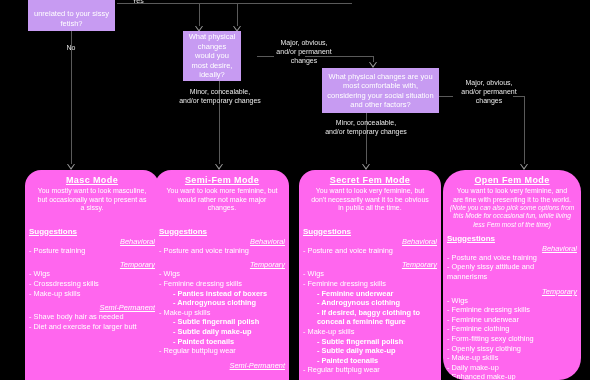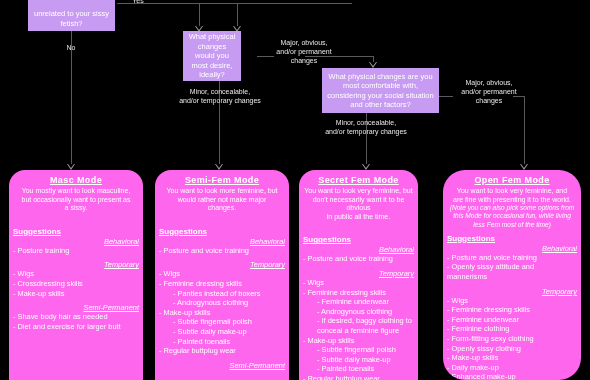--- a/index.html
+++ b/index.html
@@ -40,21 +40,21 @@
         white-space:pre-line;}
   .card-note{display:block;text-align:center;font-size:6.6px;line-height:8.2px;
         font-style:italic;white-space:pre-line;}
   .sugg{display:block;text-align:left;font-size:8px;font-weight:bold;
         text-decoration:underline;margin-top:14px;margin-bottom:1px;}
   .sect{display:block;text-align:right;font-size:7.4px;font-style:italic;
         text-decoration:underline;margin-top:5px;}
   .sect.first{margin-top:0;}
   .li{display:block;text-align:left;font-size:7.4px;line-height:9.6px;
       white-space:pre-line;}
-  .li.sub{padding-left:14px;}
+  .li.sub{padding-left:14px;font-weight:bold;}
 </style>
 </head>
 <body>
 
 <div class="stage">
 
   <div class="dbox" style="left:28px;top:-22px;width:87px;height:53px;align-items:flex-end;">
     <span>unrelated to your sissy
 fetish?</span>
   </div>
@@ -104,21 +104,21 @@
   <div class="arw" style="left:520px;top:164px;"></div>
   <span class="elabel" style="left:443px;top:78px;width:92px;">Major, obvious,
 and/or permanent
 changes</span>
 
   <div class="ln lnv" style="left:366px;top:113px;height:54px;"></div>
   <div class="arw" style="left:362px;top:164px;"></div>
   <span class="elabel" style="left:311px;top:118px;width:110px;">Minor, concealable,
 and/or temporary changes</span>
 
-  <div class="card" style="left:9px;top:170px;width:134px;height:210px;">
+  <div class="card" style="left:25px;top:170px;width:134px;height:210px;">
     <span class="card-title">Masc Mode</span>
     <span class="card-desc">You mostly want to look masculine,
 but occasionally want to present as
 a sissy.</span>
     <span class="sugg">Suggestions</span>
 
     <span class="sect first">Behavioral</span>
     <span class="li">- Posture training</span>
 
     <span class="sect">Temporary</span>
@@ -148,21 +148,21 @@
     <span class="li sub">- Androgynous clothing</span>
     <span class="li">- Make-up skills</span>
     <span class="li sub">- Subtle fingernail polish</span>
     <span class="li sub">- Subtle daily make-up</span>
     <span class="li sub">- Painted toenails</span>
     <span class="li">- Regular buttplug wear</span>
 
     <span class="sect">Semi-Permanent</span>
   </div>
 
-  <div class="card" style="left:299px;top:170px;width:119px;height:210px;">
+  <div class="card" style="left:299px;top:170px;width:142px;height:210px;">
     <span class="card-title">Secret Fem Mode</span>
     <span class="card-desc">You want to look very feminine, but
 don't necessarily want it to be obvious
 in public all the time.</span>
     <span class="sugg">Suggestions</span>
 
     <span class="sect first">Behavioral</span>
     <span class="li">- Posture and voice training</span>
 
     <span class="sect">Temporary</span>

